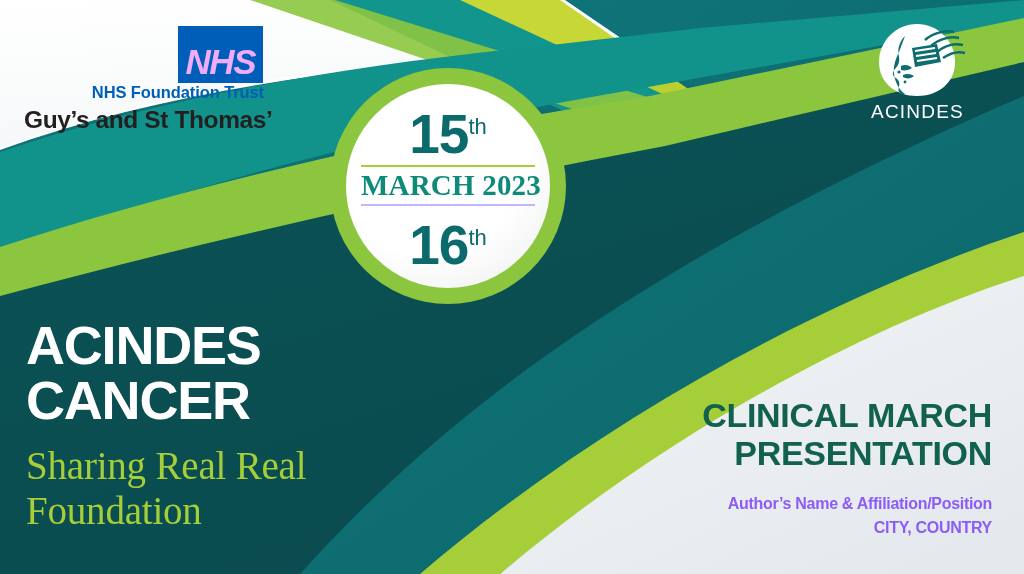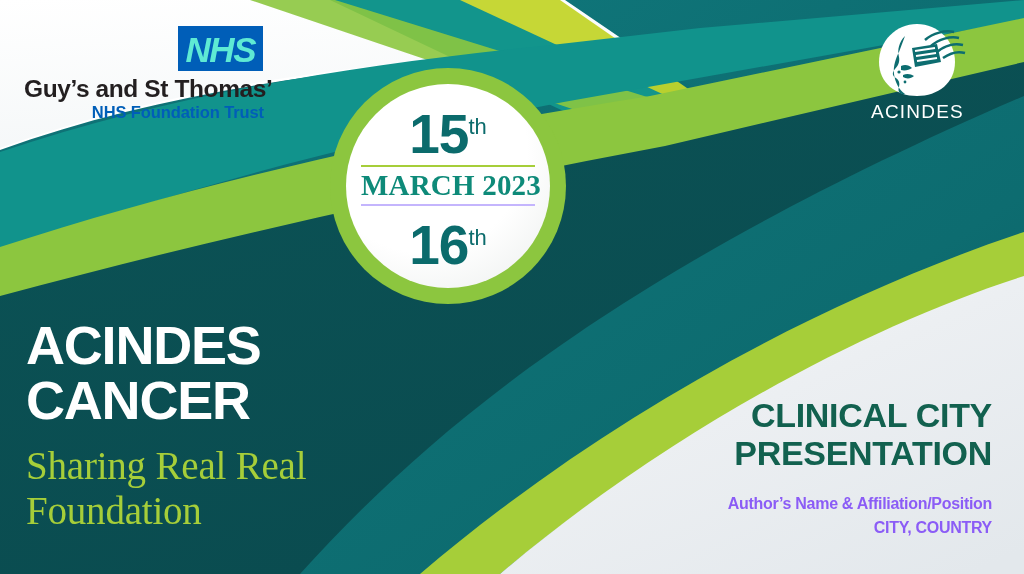--- a/index.html
+++ b/index.html
@@ -28,28 +28,28 @@
   #nhs-logo {
     position: absolute;
     left: 24px;
     top: 26px;
     width: 240px;
     text-align: right;
   }
   #nhs-badge {
     display: inline-block;
     background: #005EB8;
-    color: #5eead4;
+    color: #f0abfc;
     font-family: "Liberation Sans", sans-serif;
     font-weight: bold;
     font-style: italic;
     font-size: 35px;
     line-height: 40px;
     letter-spacing: -1.5px;
-    padding: 4px 8px 1px 8px;
+    padding: 16px 8px 1px 8px;
     margin-right: 1px;
   }
   #nhs-trust-line1 {
     display: block;
     color: #231f20;
     font-size: 24.5px;
     font-weight: bold;
     line-height: 28px;
     letter-spacing: -0.4px;
     margin-top: 4px;
@@ -275,22 +275,22 @@
     <path d="M 300,574 C 430,430 620,270 1024,96 L 1024,574 Z" fill="url(#gradTealMain)"></path>
 
     <path d="M 1024,232 C 820,300 600,420 420,574 L 500,574
              C 660,440 860,330 1024,278 Z" fill="#a6ce39"></path>
 
     <path d="M 1024,276 C 860,328 660,438 500,574 L 1024,574 Z" fill="url(#gradLight)"></path>
   </svg>
 
   <div id="nhs-logo">
     <span id="nhs-badge">NHS</span>
+    <span id="nhs-trust-line2">NHS Foundation Trust</span>
     <span id="nhs-trust-line1">Guy’s and St Thomas’</span>
-    <span id="nhs-trust-line2">NHS Foundation Trust</span>
   </div>
 
   <div id="acindes-logo">
     <svg id="acindes-mark" viewBox="0 0 125 76">
 
       <path d="M62 2 C 83 2 100 19 100 40 C 100 61 83 74 62 74
                C 41 74 24 61 24 40 C 24 19 41 2 62 2 Z" fill="#ffffff"></path>
 
       <path d="M50 14 C 44 20 42 28 44 35 C 45 40 43 44 40 47
                C 37 50 37 54 41 56 C 44 58 45 61 44 65
@@ -329,19 +329,19 @@
   </div>
 
   <div id="title-block">
     <span id="title-line1">ACINDES</span>
     <span id="title-line2">CANCER</span>
     <span id="subtitle-line1">Sharing Real Real</span>
     <span id="subtitle-line2">Foundation</span>
   </div>
 
   <div id="presentation-block">
-    <span id="pres-line1">CLINICAL CITY</span>
+    <span id="pres-line1">CLINICAL MARCH</span>
     <span id="pres-line2">PRESENTATION</span>
     <span id="author-line">Author’s Name &amp; Affiliation/Position</span>
     <span id="location-line">CITY, COUNTRY</span>
   </div>
 
 </div>
 
 </body></html>

